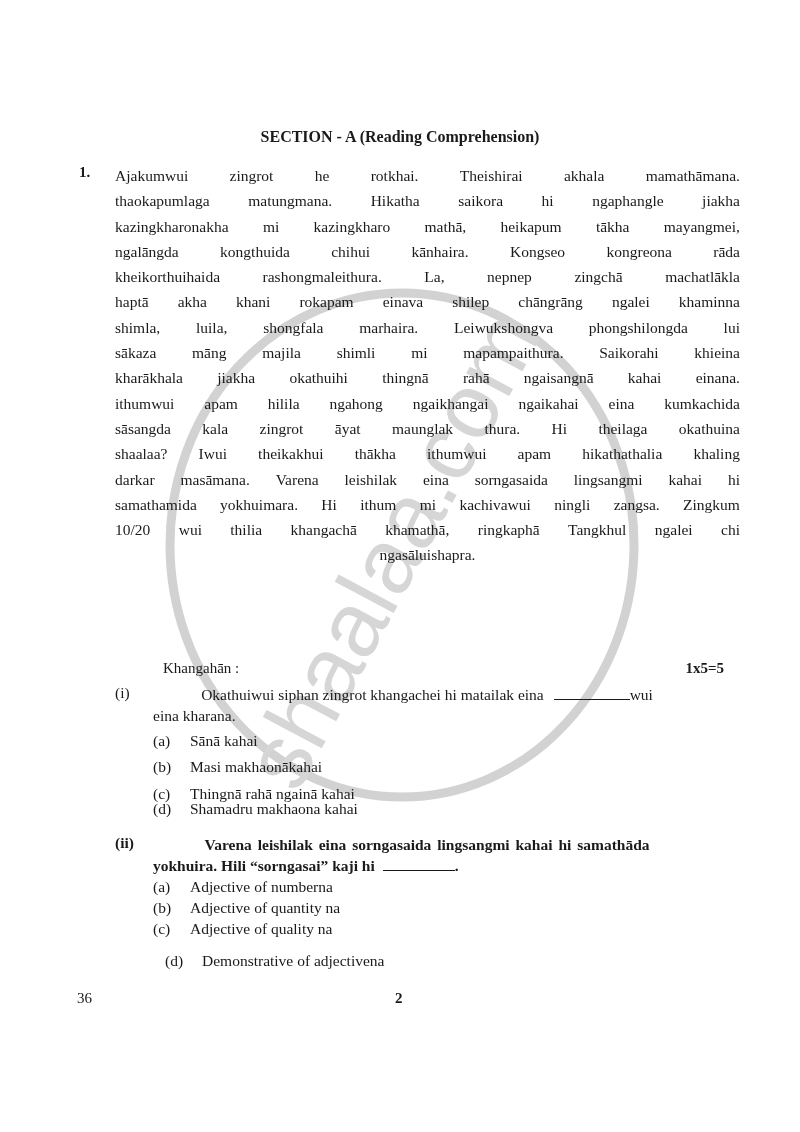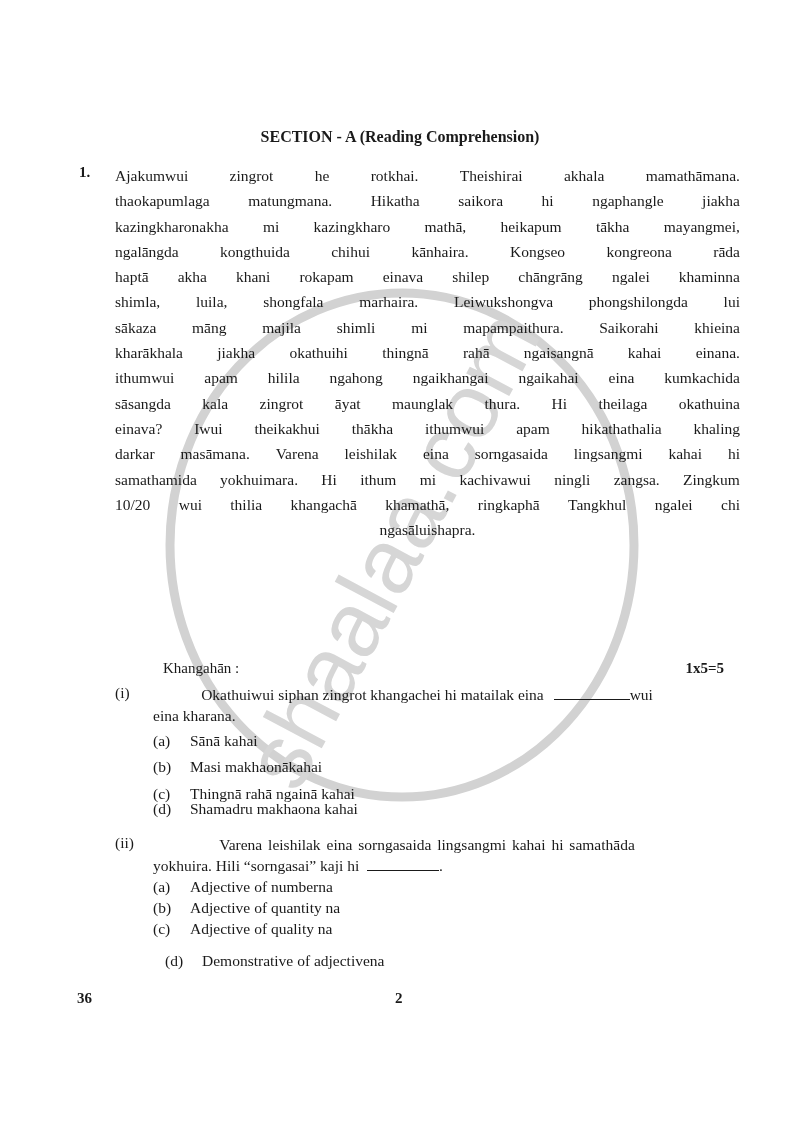--- a/index.html
+++ b/index.html
@@ -114,21 +114,21 @@
       display: inline-block;
       border-bottom: 1px solid #1a1a1a;
       height: 14px;
       vertical-align: baseline;
     }
     .footer-left {
       position: absolute;
       left: 77px;
       top: 990px;
       font-family: "Liberation Serif", serif;
-      font-weight: bold;
+      font-weight: normal;
       font-size: 15px;
     }
     .footer-center {
       position: absolute;
       left: 395px;
       top: 990px;
       font-family: "Liberation Serif", serif;
       font-weight: bold;
       font-size: 15px;
     }
@@ -184,20 +184,28 @@
         <span class="w">mayangmei,</span>
       </div>
     <div class="line">
         <span class="w">ngalāngda</span>
         <span class="w">kongthuida</span>
         <span class="w">chihui</span>
         <span class="w">kānhaira.</span>
         <span class="w">Kongseo</span>
         <span class="w">kongreona</span>
         <span class="w">rāda</span>
+      </div>
+    <div class="line">
+        <span class="w">kheikorthuihaida</span>
+        <span class="w">rashongmaleithura.</span>
+        <span class="w">La,</span>
+        <span class="w">nepnep</span>
+        <span class="w">zingchā</span>
+        <span class="w">machatlākla</span>
       </div>
     <div class="line">
         <span class="w">haptā</span>
         <span class="w">akha</span>
         <span class="w">khani</span>
         <span class="w">rokapam</span>
         <span class="w">einava</span>
         <span class="w">shilep</span>
         <span class="w">chāngrāng</span>
         <span class="w">ngalei</span>
@@ -247,21 +255,21 @@
         <span class="w">kala</span>
         <span class="w">zingrot</span>
         <span class="w">āyat</span>
         <span class="w">maunglak</span>
         <span class="w">thura.</span>
         <span class="w">Hi</span>
         <span class="w">theilaga</span>
         <span class="w">okathuina</span>
       </div>
     <div class="line">
-        <span class="w">einava?</span>
+        <span class="w">shaalaa?</span>
         <span class="w">Iwui</span>
         <span class="w">theikakhui</span>
         <span class="w">thākha</span>
         <span class="w">ithumwui</span>
         <span class="w">apam</span>
         <span class="w">hikathathalia</span>
         <span class="w">khaling</span>
       </div>
     <div class="line">
         <span class="w">darkar</span>
@@ -325,21 +333,21 @@
       <span class="lbl">(b)</span><span>Masi makhaonākahai</span>
     </div>
     <div class="opt" style="top:53px;">
       <span class="lbl">(c)</span><span>Thingnā rahā ngainā kahai</span>
     </div>
     <div class="opt" style="top:68px;">
       <span class="lbl">(d)</span><span>Shamadru makhaona kahai</span>
     </div>
   </div>
 
-  <div class="subq" style="top:834px;">
+  <div class="subq" style="top:834px;font-weight:bold;">
     <span class="num">(ii)</span>
     <div class="stem">
       <div class="row" style="width:548px;word-spacing:2px;">Varena leishilak eina sorngasaida lingsangmi kahai hi samathāda</div>
       <div>
         <span>yokhuira. Hili “sorngasai” kaji hi</span>
         <span class="blank" style="width:72px;margin-left:4px;"></span><span>.</span>
       </div>
     </div>
   </div>
   <div class="opts" style="top:878px;">

